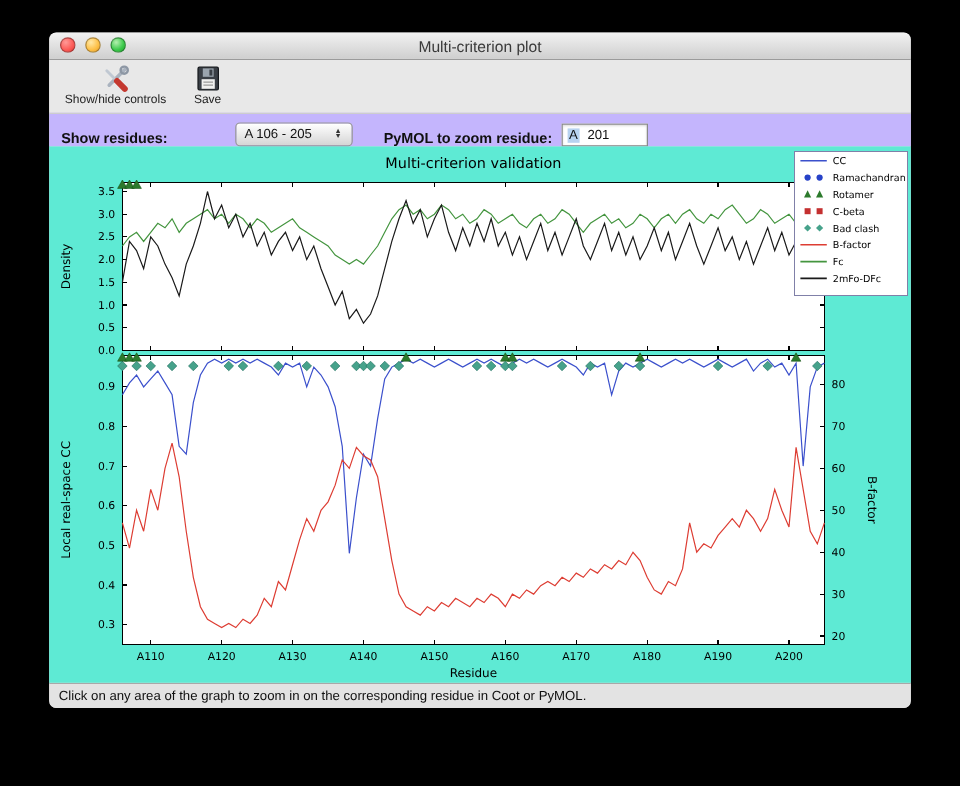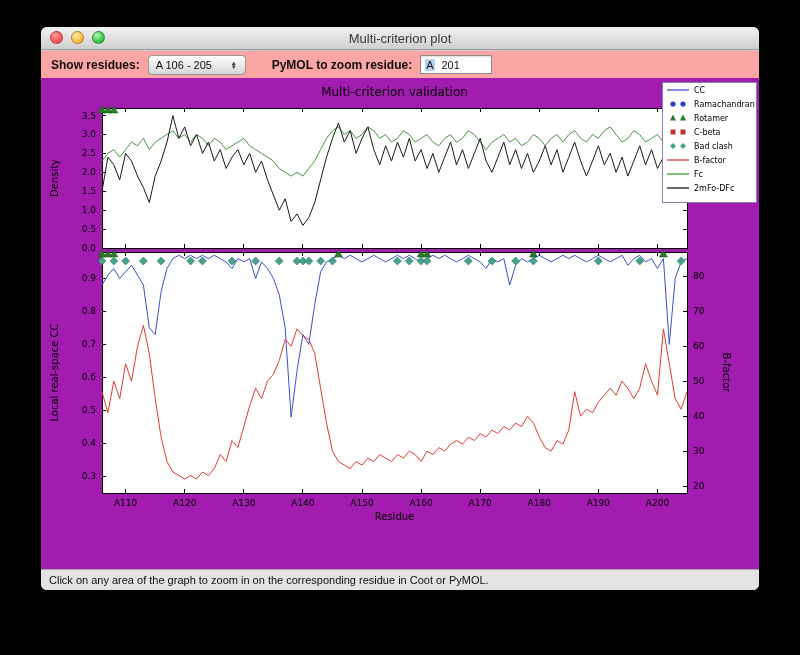--- a/index.html
+++ b/index.html
@@ -24,41 +24,42 @@
   .light.yellow{background:radial-gradient(circle at 35% 30%, #ffe9a8, #fdbf45 60%, #df9b2d);}
   .light.green{background:radial-gradient(circle at 35% 30%, #b5f0b0, #3ac94a 60%, #27a333);}
   .title{font-size:13px;color:#3a3a3a;}
   .toolbar{
     flex:0 0 42px;display:flex;align-items:flex-start;gap:16px;
     padding:2px 0 0 10px;background:#e8e8e8;
   }
   .tool-btn{display:flex;flex-direction:column;align-items:center;font-size:10px;color:#222;cursor:default;padding:1px 3px;}
   .tool-btn svg{width:25px;height:25px;display:block;}
   .controls{
-    flex:0 0 27px;display:flex;align-items:center;gap:8px;padding:0 10px;
-    border-top:1px solid #cdcdcd;background:#fca5a5;
+    flex:0 0 27px;display:flex;align-items:flex-end;gap:8px;padding:0 10px;
+    border-top:1px solid #cdcdcd;background:#c4b5fd;
   }
   .ctl-label{font-weight:bold;font-size:12px;color:#101010;white-space:nowrap;}
   .popup{
     display:flex;align-items:center;justify-content:space-between;
     width:98px;height:20px;box-sizing:border-box;
     background:linear-gradient(#ffffff,#d5d5d5);
     border:1px solid #989898;border-radius:4px;
     font-size:11px;color:#111;padding:0 8px 0 7px;
     box-shadow:inset 0 1px 0 rgba(255,255,255,.7);
+    margin-left:48px;
   }
   .popup .arrows{display:flex;flex-direction:column;font-size:6px;line-height:4px;color:#333;}
   .gap{width:10px;}
   .text-input{
     width:62px;height:17px;box-sizing:content-box;background:#fff;
     border:1px solid #8a8a8a;box-shadow:inset 0 1px 2px rgba(0,0,0,.15);
     font-size:11px;color:#111;display:flex;align-items:center;padding:0 4px;gap:7px;
   }
   .text-input .sel{background:#b8d3f0;padding:0 1px;}
-  .plot{flex:1;background:#a21caf;overflow:hidden;}
+  .plot{flex:1;background:#5eead4;overflow:hidden;}
   #chart-svg{display:block;width:716px;height:450px;margin:0 auto;}
   #chart-svg text{font-family:"DejaVu Sans","Liberation Sans",sans-serif;fill:#000;}
   .statusbar{
     flex:0 0 20px;background:#e3e3e3;border-top:1px solid #a8a8a8;
     border-radius:0 0 6px 6px;display:flex;align-items:center;
     padding:0 8px;font-size:11px;color:#101010;text-align:center;
   }
 </style>
 </head>
 <body>
@@ -67,20 +68,42 @@
 
   <div class="titlebar">
     <div class="traffic">
       <div class="light red"></div>
       <div class="light yellow"></div>
       <div class="light green"></div>
     </div>
     <div class="title">Multi-criterion plot</div>
   </div>
 
+  <div class="toolbar">
+    <div class="tool-btn">
+      <svg viewBox="0 0 25 25">
+        <line x1="20" y1="5" x2="7" y2="18" stroke="#aab3bf" stroke-width="3" stroke-linecap="round"></line>
+        <circle cx="19.5" cy="5.5" r="3" fill="none" stroke="#8d97a4" stroke-width="2"></circle>
+        <line x1="5" y1="6" x2="13" y2="14" stroke="#c0c8d2" stroke-width="2.4" stroke-linecap="round"></line>
+        <line x1="13.5" y1="14.5" x2="20" y2="21" stroke="#c4382f" stroke-width="5" stroke-linecap="round"></line>
+      </svg>
+      <span>Show/hide controls</span>
+    </div>
+    <div class="tool-btn">
+      <svg viewBox="0 0 25 25">
+        <rect x="4" y="3" width="17" height="19" rx="1.2" fill="#3a3f46" stroke="#15181c"></rect>
+        <rect x="8" y="4" width="9" height="7" fill="#9aa4ae"></rect>
+        <rect x="13.5" y="5" width="2.5" height="5" fill="#3a3f46"></rect>
+        <rect x="7" y="13" width="11" height="8" fill="#f0f0f0"></rect>
+        <line x1="8.5" y1="15.5" x2="16.5" y2="15.5" stroke="#9a9a9a" stroke-width="1"></line>
+        <line x1="8.5" y1="18" x2="16.5" y2="18" stroke="#9a9a9a" stroke-width="1"></line>
+      </svg>
+      <span>Save</span>
+    </div>
+  </div>
 
   <div class="controls">
     <span class="ctl-label">Show residues:</span>
     <div class="popup">
       <span>A 106 - 205</span>
       <span class="arrows">
           <span>▲</span>
           <span>▼</span>
         </span>
     </div>

